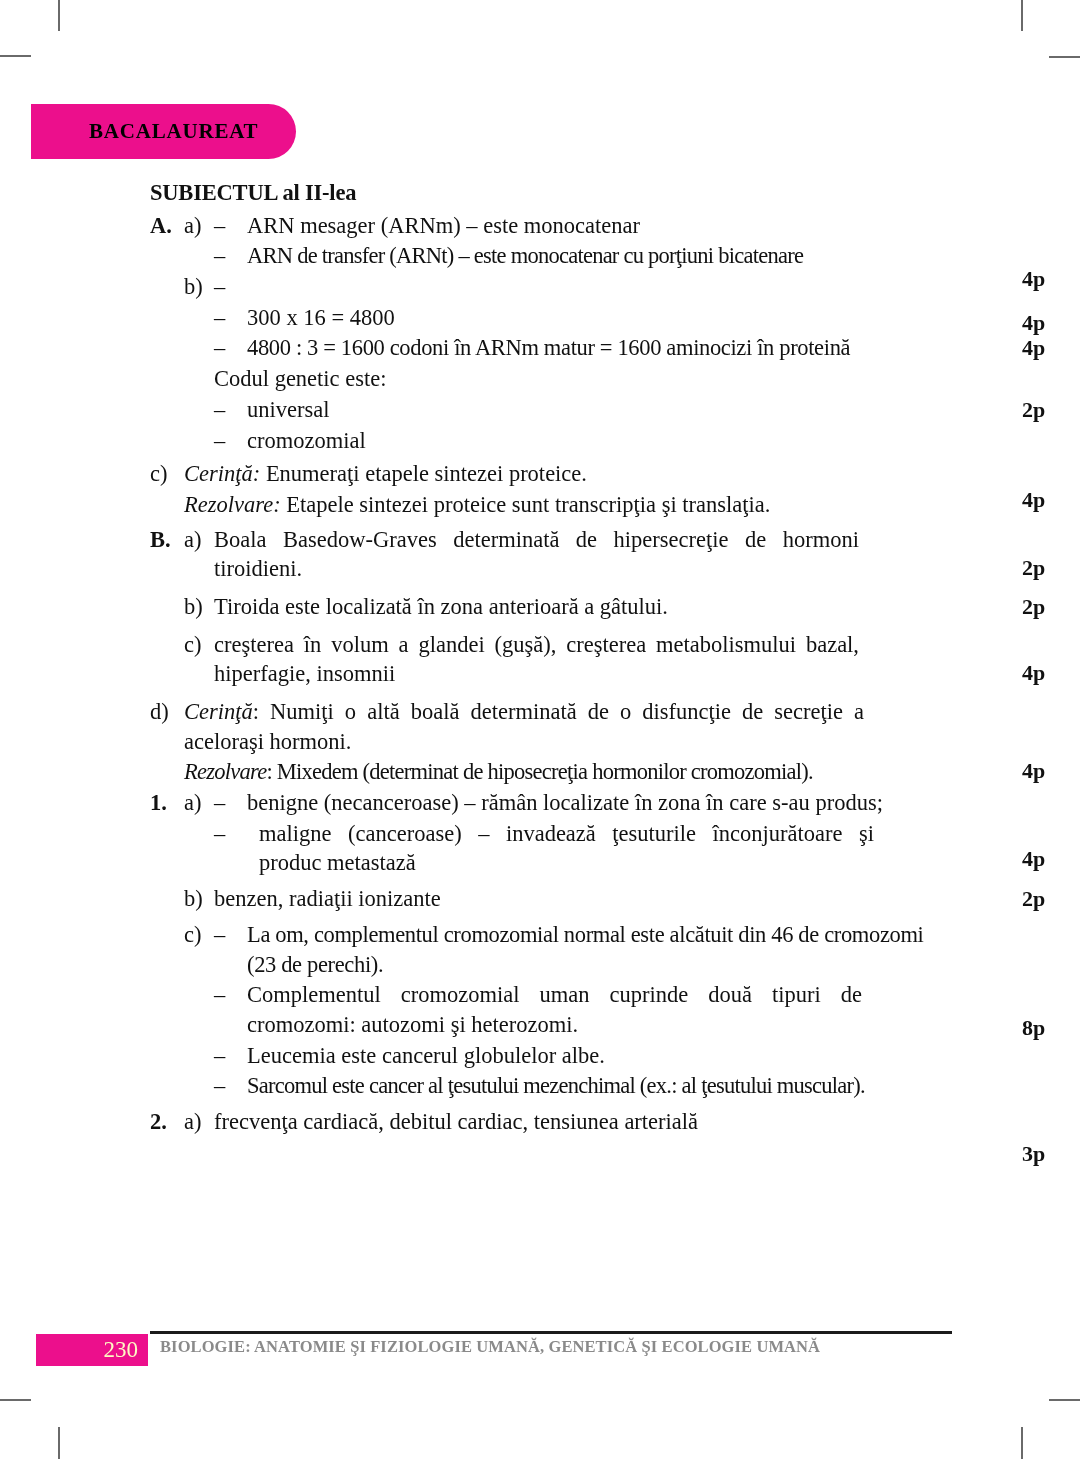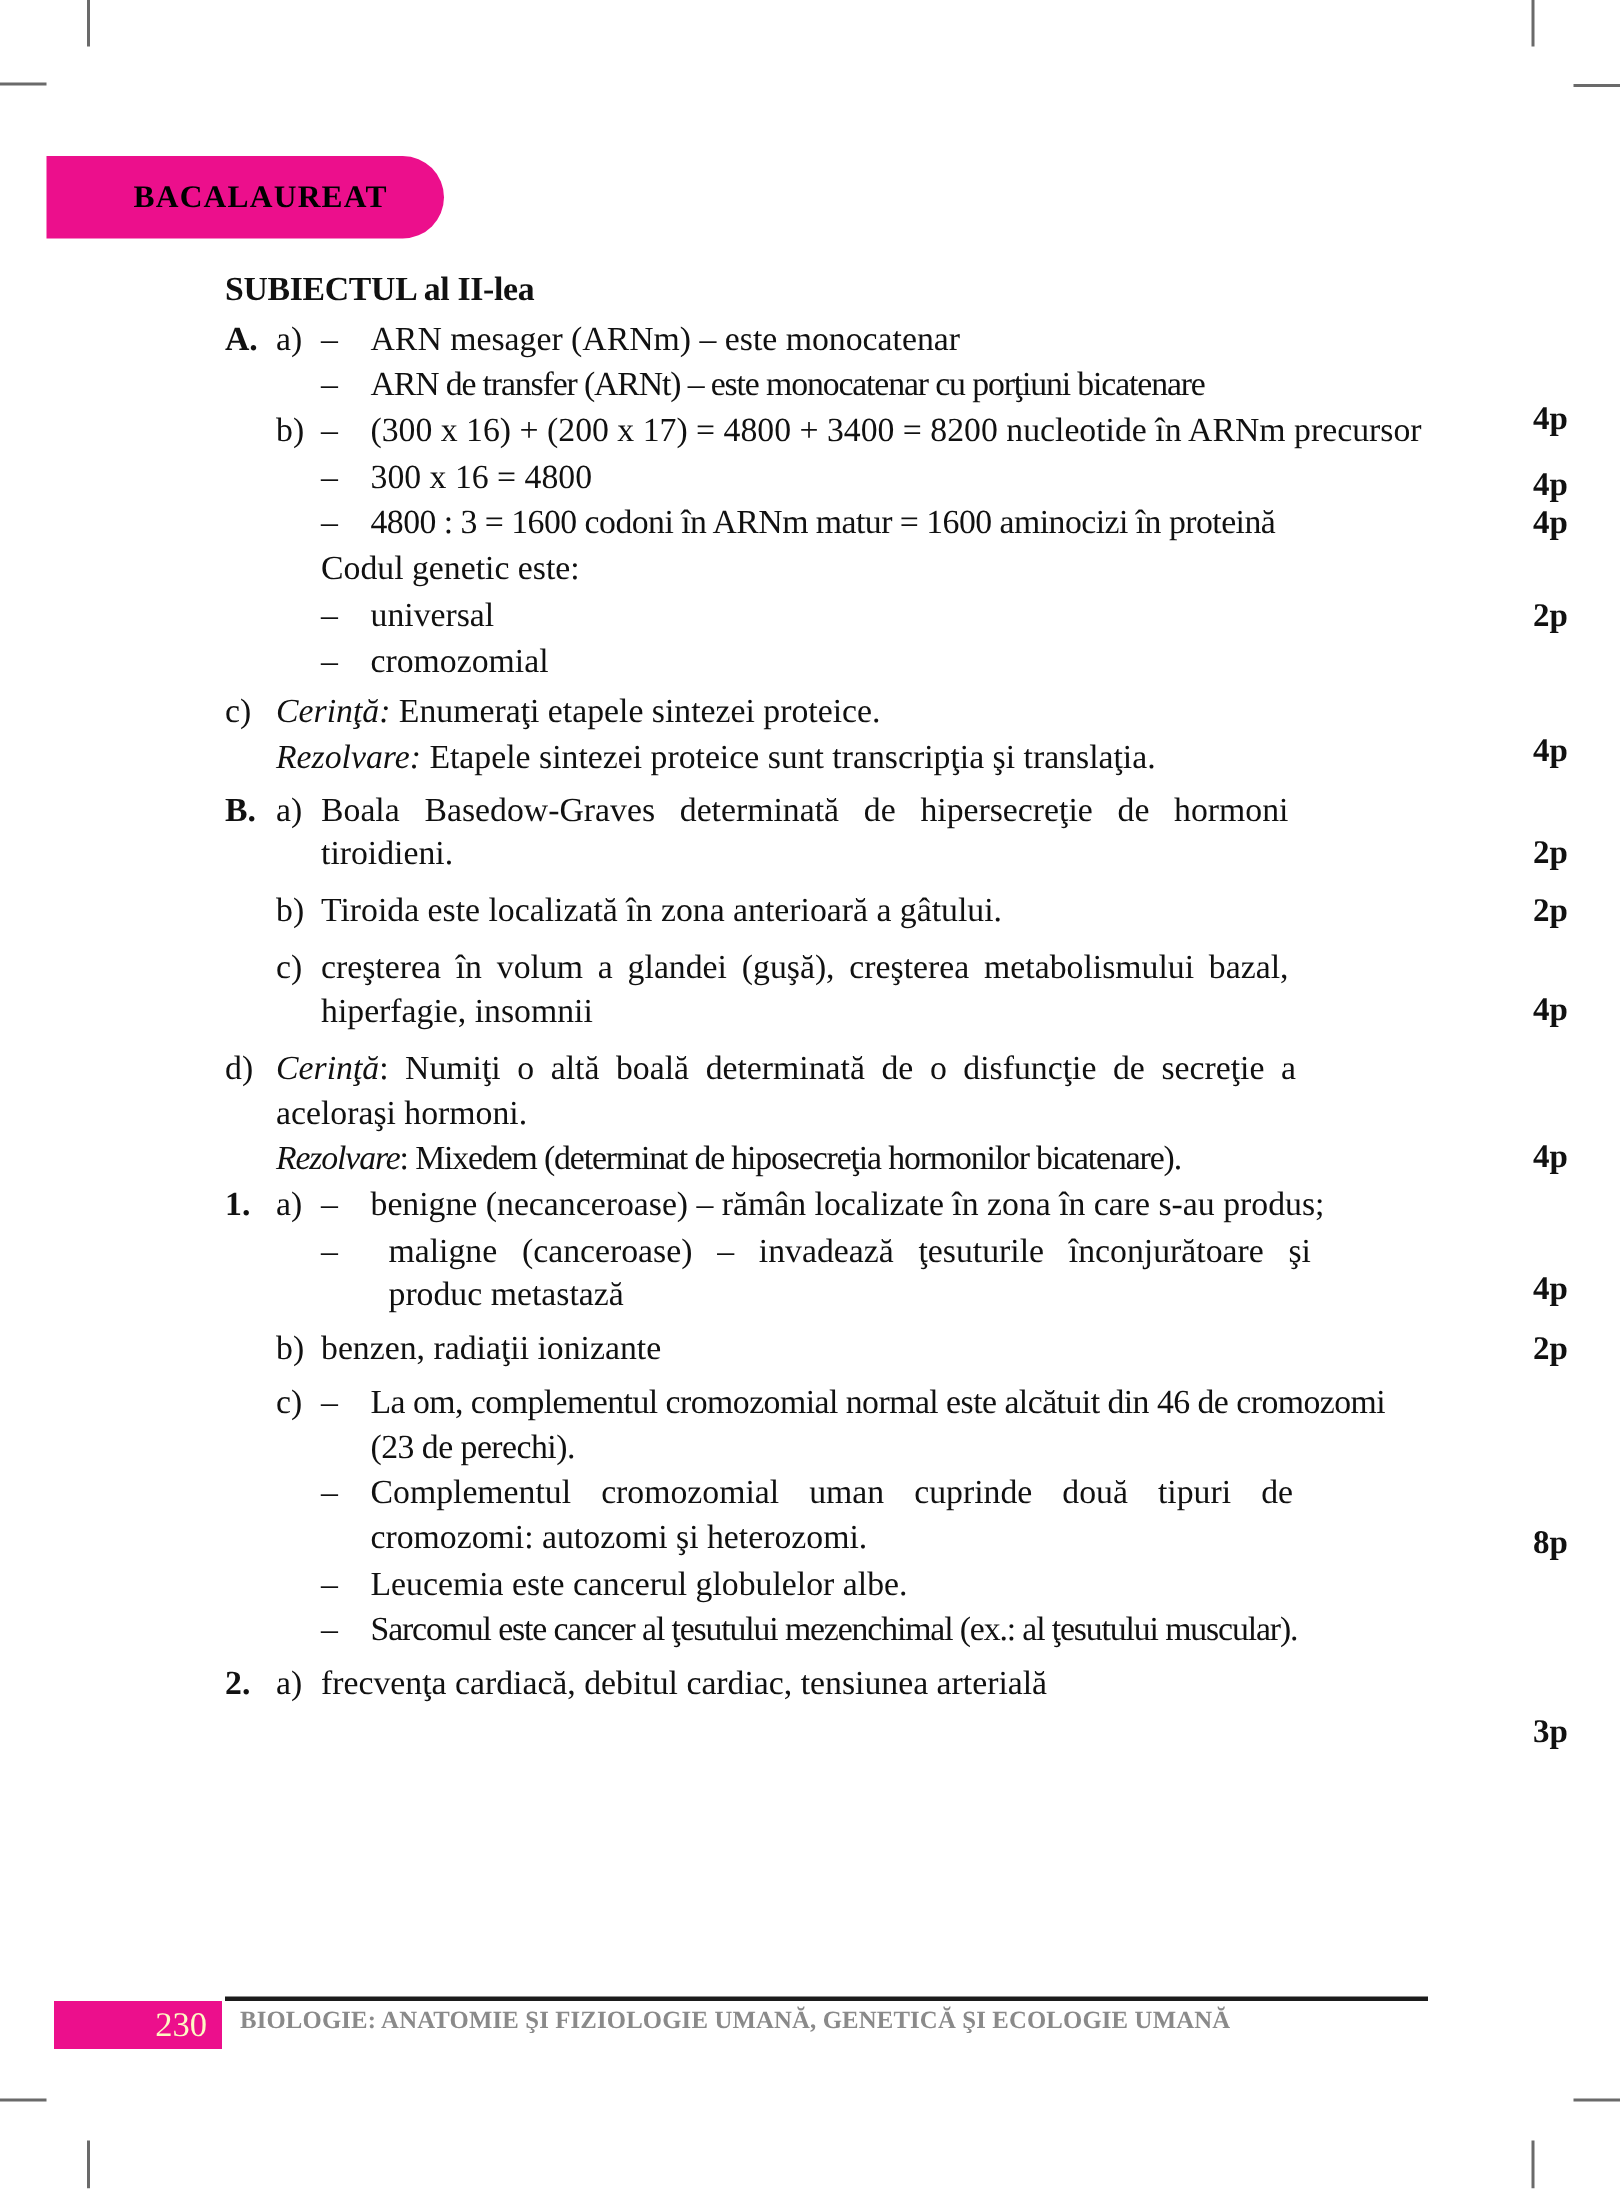--- a/index.html
+++ b/index.html
@@ -173,21 +173,20 @@
       <span class="body vtight">ARN de transfer (ARNt) – este monocatenar cu porţiuni bicatenare</span>
     </div>
     <div class="pts" style="top:53px;">4p</div>
   </div>
 
   <div class="block">
     <div class="row">
       <span class="gutter w-A">&nbsp;</span>
       <span class="gutter w-a">b)</span>
       <span class="gutter w-dash">–</span>
-      <span class="body">(300 x 16) + (200 x 17) = 4800 + 3400 = 8200 nucleotide în ARNm precursor</span>
     </div>
     <div class="pts" style="top:36px;">4p</div>
 
     <div class="row">
       <span class="gutter w-A">&nbsp;</span>
       <span class="gutter w-a">&nbsp;</span>
       <span class="gutter w-dash">–</span>
       <span class="body">300 x 16 = 4800</span>
     </div>
 
@@ -260,21 +259,21 @@
     <div class="pts" style="top:28px;">4p</div>
   </div>
 
   <div class="block" style="margin-top:8px;">
     <div class="row">
       <span class="gutter w-A">d)</span>
       <span class="body just" style="max-width:680px;"><em>Cerinţă</em><span>: Numiţi o altă boală determinată de o disfuncţie de secreţie a aceloraşi hormoni.</span></span>
     </div>
     <div class="row">
       <span class="gutter w-A">&nbsp;</span>
-      <span class="body vtight"><em>Rezolvare</em><span>: Mixedem (determinat de hiposecreţia hormonilor bicatenare).</span></span>
+      <span class="body vtight"><em>Rezolvare</em><span>: Mixedem (determinat de hiposecreţia hormonilor cromozomial).</span></span>
     </div>
     <div class="pts" style="top:59px;">4p</div>
   </div>
 
 
   <div class="block">
     <div class="row">
       <span class="gutter w-num mk-bold">1.</span>
       <span class="gutter w-a">a)</span>
       <span class="gutter w-dash">–</span>

